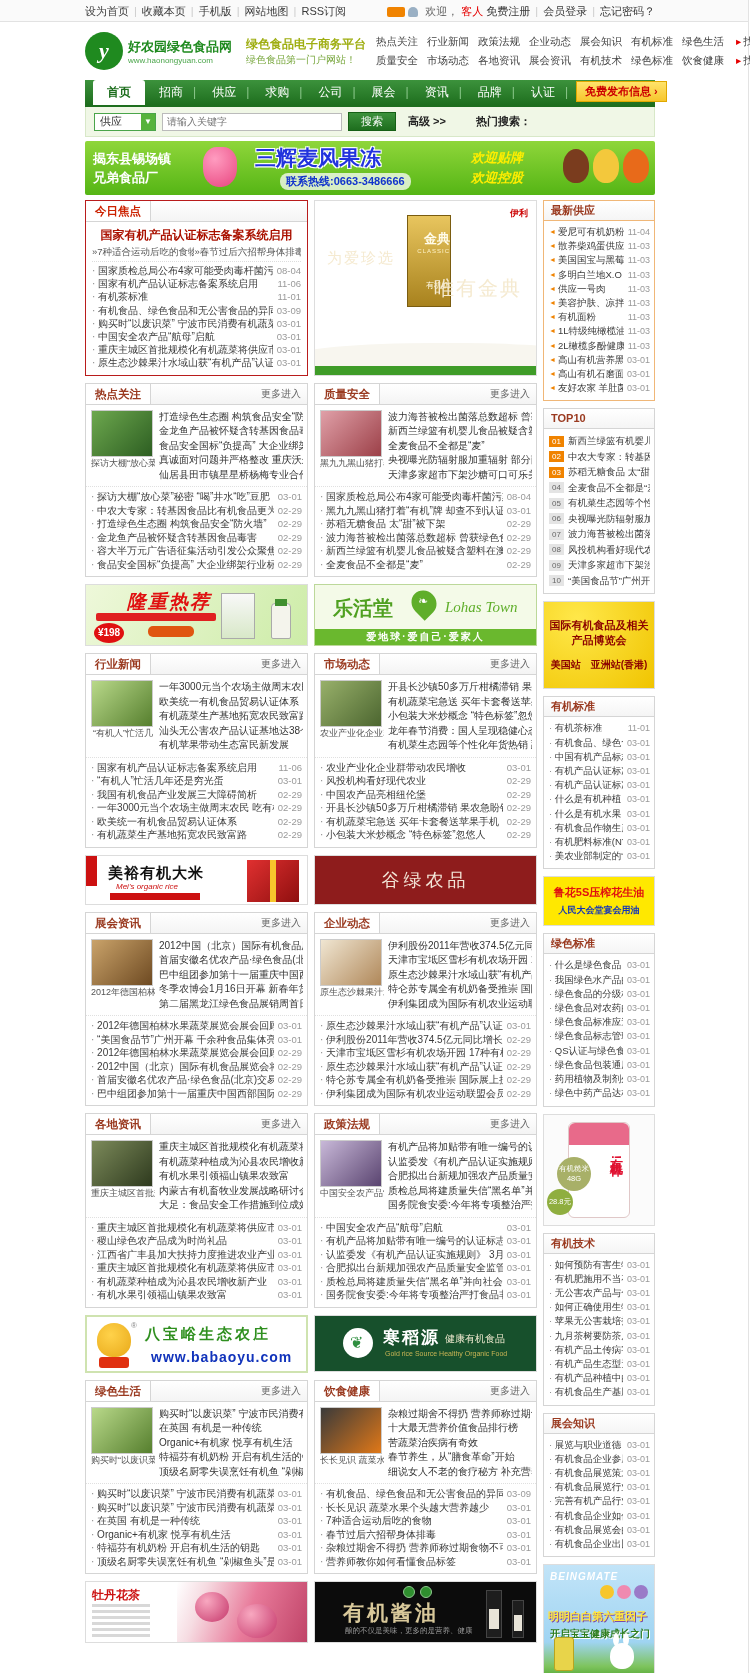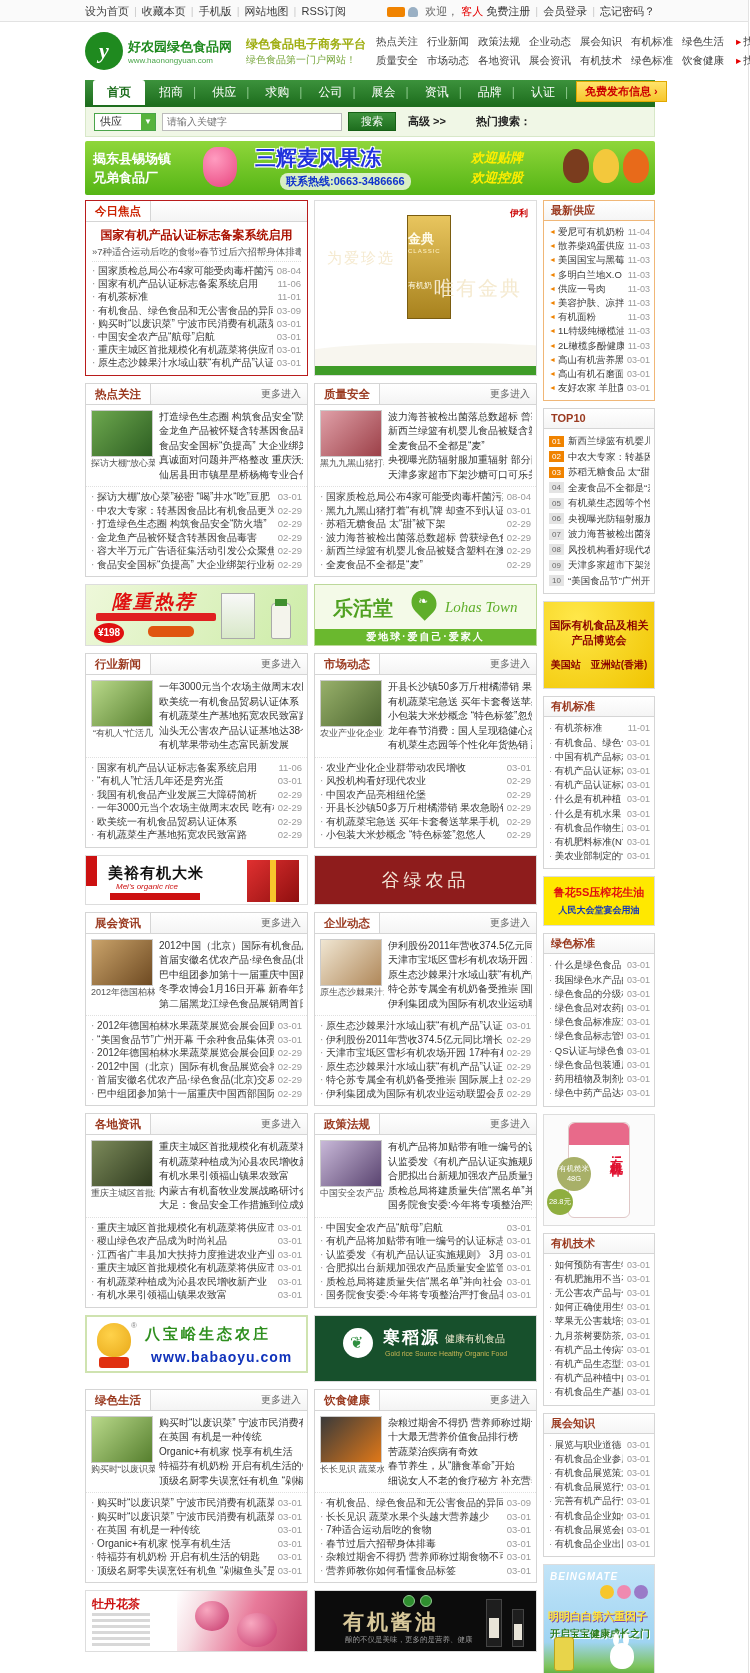--- a/index.html
+++ b/index.html
@@ -100,21 +100,21 @@
   .flist { list-style:none; border-top:1px dotted #ddd; padding-top:2px; }
   .flist li { display:flex; justify-content:space-between; font-size:10px; line-height:13.2px; }
   .flist .nt { white-space:nowrap; overflow:hidden; flex:1; }
   .flist .nt::before { content:"· "; color:#888; }
 
   
   .goldad { width:223px; position:relative; background:linear-gradient(160deg,#8a6e08,#403000 70%); overflow:hidden; }
   .gold-brand { position:absolute; right:5px; top:5px; background:#fff; color:#cc0000; font-size:9px; font-weight:bold; padding:1px 3px; border-radius:2px; }
   .gold-left { position:absolute; left:12px; top:48px; color:#f5ead0; font-family:"Liberation Serif",serif; font-size:15px; letter-spacing:2px; }
   .gold-right { position:absolute; right:14px; top:74px; color:#f5ead0; font-family:"Liberation Serif",serif; font-size:20px; letter-spacing:2px; }
-  .gold-pack { position:absolute; left:92px; top:14px; width:44px; height:104px; background:linear-gradient(#e8c55e,#a8821e); border:1px solid #7a5c10; text-align:left; color:#fff; }
+  .gold-pack { position:absolute; left:92px; top:14px; width:44px; height:92px; background:linear-gradient(#e8c55e,#a8821e); border:1px solid #7a5c10; text-align:right; color:#fff; }
   .gp-t { font-size:13px; font-weight:bold; margin-top:14px; color:#fffbe8; }
   .gp-e { font-size:6px; letter-spacing:1px; color:#fff3c8; }
   .gp-s { font-size:8px; margin-top:26px; color:#fffbe8; }
   .gold-splash { position:absolute; left:-20px; bottom:6px; width:280px; height:26px; background:#f8f6ef; border-radius:50% 40% 0 0; }
   .gold-grass { position:absolute; left:0; bottom:0; width:100%; height:9px; background:#3f9c28; }
 
   
   .sbox { border:1px solid #d5d5d5; background:#fff; margin-bottom:7px; }
   .sbox.orange { border-color:#f0b778; }
   .shd { height:20px; line-height:19px; font-weight:bold; font-size:11px; color:#9a3a20; padding-left:7px; border-bottom:1px solid #d5d5d5; background:linear-gradient(#fff,#f5f5f5); }
@@ -131,21 +131,21 @@
   .t10 li { display:flex; align-items:center; font-size:9.5px; line-height:15.5px; }
   .rk { display:inline-block; width:15px; height:11px; line-height:11px; background:#e4e4e4; color:#666; font-size:8px; text-align:center; margin-right:4px; flex:0 0 auto; }
   .t10 li:nth-child(-n+3) .rk { background:#f08300; color:#fff; }
   .t10 .st { white-space:nowrap; overflow:hidden; color:#3a3a3a; }
 
   
   .ad { position:relative; overflow:hidden; border:1px solid #ddd; background:#fff; }
   .adw { width:223px; }
 
   .promo-ad { height:62px; background:linear-gradient(120deg,#eef8da,#cdeca8); }
-  .promo-title { position:absolute; left:26px; top:4px; color:#e01010; font-weight:bold; font-size:19px; font-style:italic; letter-spacing:2px; }
+  .promo-title { position:absolute; left:41px; top:4px; color:#e01010; font-weight:bold; font-size:19px; font-style:italic; letter-spacing:2px; }
   .promo-strip { position:absolute; left:10px; top:28px; width:120px; height:8px; background:#e02020; border-radius:2px; }
   .promo-price { position:absolute; left:8px; top:38px; width:30px; height:20px; background:#e01010; color:#fff; font-size:10px; font-weight:bold; border-radius:50%; text-align:center; line-height:20px; }
   .promo-btn { position:absolute; left:62px; top:41px; width:46px; height:11px; background:#e05510; border-radius:5px; }
   .pack1 { position:absolute; right:52px; top:8px; width:34px; height:46px; background:linear-gradient(#f8f8f8,#d8e8c8); border:1px solid #aaa; }
   .pack2 { position:absolute; right:16px; top:18px; width:20px; height:36px; background:#f4f4ec; border:1px solid #aaa; border-radius:4px 4px 2px 2px; }
   .pack2::before { content:""; display:block; margin:-5px auto 0; width:12px; height:7px; background:#3f8f2f; }
 
   .lohas-ad { height:62px; background:#f4fae8; border-color:#bcd89a; }
   .lohas-cn { position:absolute; left:18px; top:10px; color:#4fa020; font-weight:bold; font-size:20px; font-family:"Liberation Serif",serif; }
   .lohas-heart { position:absolute; left:96px; top:6px; width:26px; height:24px; background:#5fae2a; border-radius:50% 50% 0 50%; transform:rotate(45deg); }
@@ -164,21 +164,21 @@
   .gulv-ad { height:50px; background:#8e1c1c; display:flex; align-items:center; justify-content:center; }
   .gulv-t { color:#f3e6d8; font-size:18px; font-family:"Liberation Serif",serif; letter-spacing:4px; }
 
   .babao-ad { height:58px; border:2px solid #cfe3b0; }
   .babao-dog { position:absolute; left:10px; top:6px; width:34px; height:34px; background:radial-gradient(circle at 40% 35%,#ffd24a,#e8a818); border-radius:50% 50% 45% 45%; }
   .babao-tag { position:absolute; left:12px; top:40px; width:30px; height:11px; background:#e03010; border-radius:3px; color:#fff; font-size:7px; text-align:center; line-height:11px; }
   .babao-r { position:absolute; left:44px; top:4px; font-size:8px; color:#888; }
   .babao-title { position:absolute; left:58px; top:8px; color:#2f8f1f; font-weight:bold; font-size:15px; letter-spacing:3px; font-family:"Liberation Serif",serif; white-space:nowrap; }
   .babao-url { position:absolute; left:64px; top:32px; color:#1133bb; font-weight:bold; font-size:14px; letter-spacing:1px; }
 
-  .handao-ad { height:67px; background:#17502c; }
+  .handao-ad { height:57px; background:#17502c; }
   .handao-logo { position:absolute; left:28px; top:12px; width:30px; height:30px; background:#fff; border-radius:50%; }
   .handao-logo::before { content:"❦"; color:#2f8f3f; font-size:16px; position:absolute; left:7px; top:5px; }
   .handao-cn { position:absolute; left:68px; top:10px; color:#fff; font-size:17px; font-weight:bold; font-family:"Liberation Serif",serif; letter-spacing:2px; }
   .handao-sub { position:absolute; left:130px; top:16px; color:#f0ead0; font-size:10px; white-space:nowrap; }
   .handao-en { position:absolute; left:70px; top:34px; color:#c8b455; font-size:7px; white-space:nowrap; }
 
   .peony-ad { height:62px; }
   .peony-title { position:absolute; left:6px; top:5px; color:#cc1111; font-weight:bold; font-size:12px; }
   .peony-lines { position:absolute; left:6px; top:22px; }
   .peony-lines i { display:block; width:58px; height:3px; background:#d8d8d8; margin-bottom:3px; }

